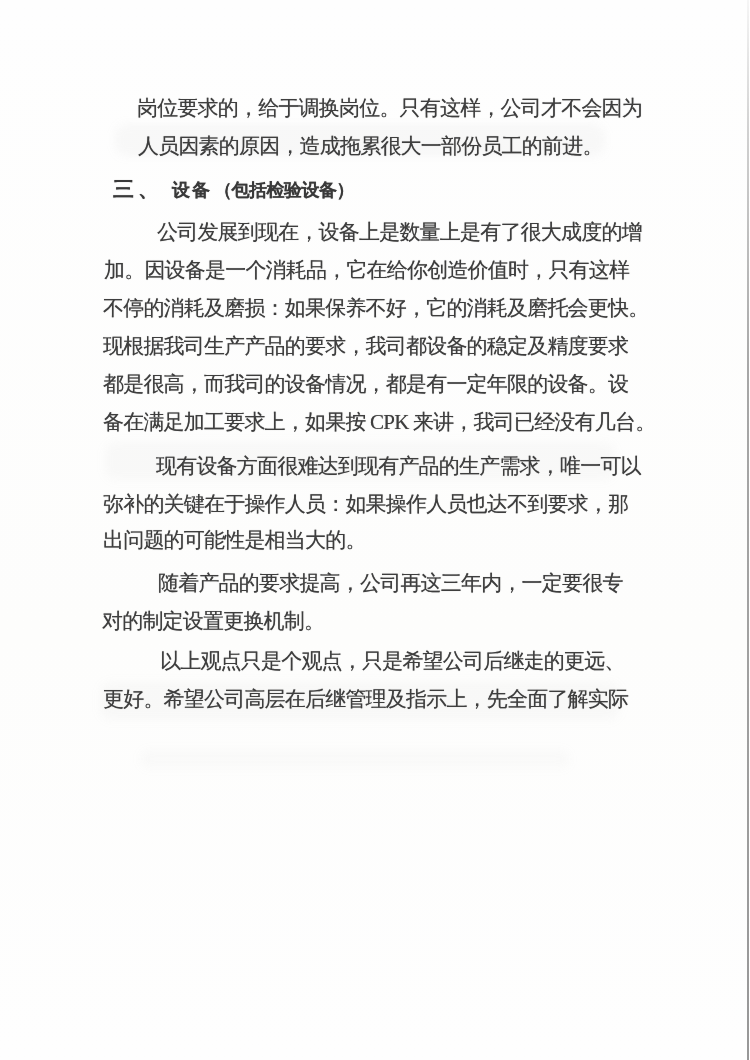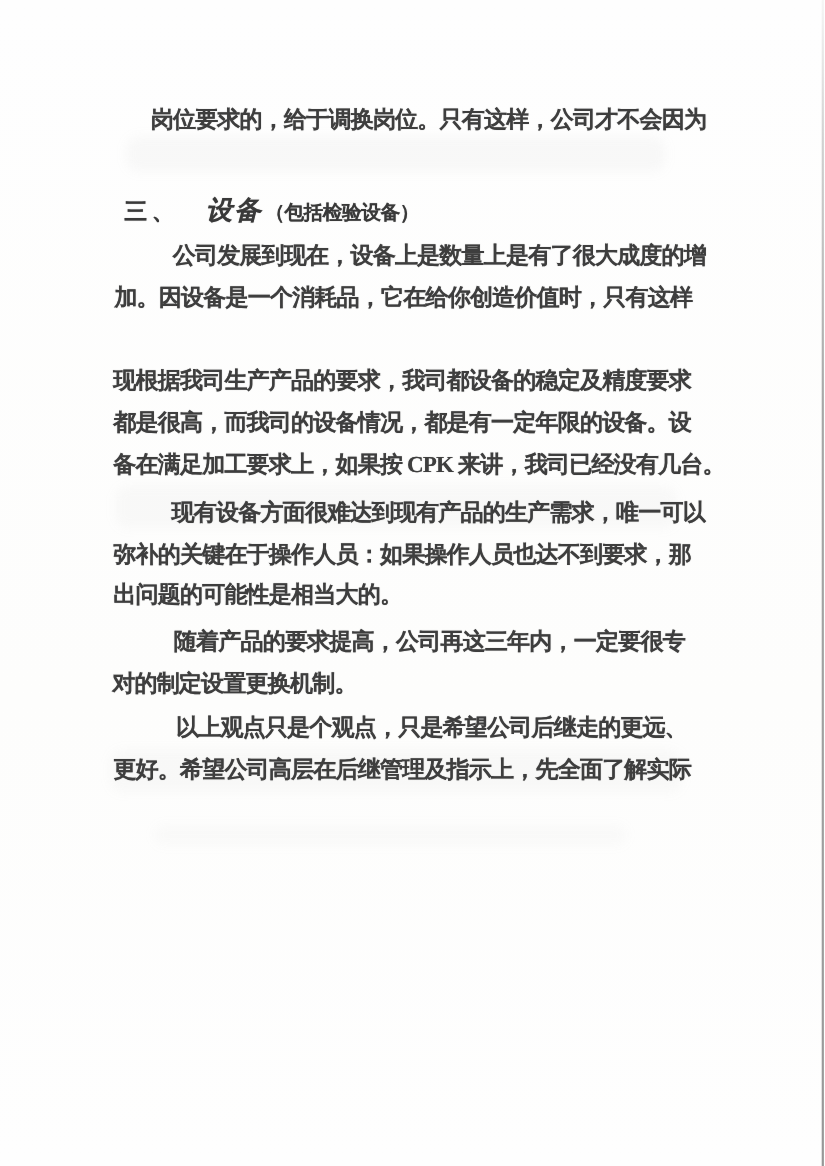--- a/index.html
+++ b/index.html
@@ -43,67 +43,68 @@
   .smudge.s2 { left: 105px; top: 442px; width: 510px; height: 38px; background: rgba(170,170,170,0.06); }
   .smudge.s3 { left: 100px; top: 682px; width: 520px; height: 38px; background: rgba(170,170,170,0.06); }
   .smudge.s4 { left: 140px; top: 750px; width: 430px; height: 18px; background: rgba(170,170,170,0.05); }
 
   .line {
     position: absolute;
     white-space: nowrap;
     font-size: 21px;
     line-height: 25px;
     letter-spacing: -0.8px;
-    font-weight: 700;
+    font-weight: 400;
     color: #3e3e3e;
     text-shadow: 0 0 0.7px rgba(55,55,55,0.65);
   }
   .heading {
     position: absolute;
     white-space: nowrap;
     color: #393939;
     text-shadow: 0 0 0.7px rgba(50,50,50,0.7);
   }
   .heading .num {
     font-size: 21px;
     font-weight: 600;
     letter-spacing: 4px;
   }
   .heading .title {
-    font-size: 24px;
+    font-size: 18px;
     font-weight: 700;
-    margin-left: 24px;
+    margin-left: 9px;
     letter-spacing: 2px;
-    font-style: italic;
   }
   .heading .note {
     font-size: 18px;
     font-weight: 700;
     margin-left: 2px;
     letter-spacing: -0.5px;
   }
 </style>
 </head>
 <body>
 
 <div class="page">
 
   <div class="smudge s1"></div>
   <div class="smudge s2"></div>
   <div class="smudge s3"></div>
   <div class="smudge s4"></div>
 
   <div class="line" style="left:137px; top:96px">岗位要求的，给于调换岗位。只有这样，公司才不会因为</div>
+  <div class="line" style="left:138px; top:134px">人员因素的原因，造成拖累很大一部份员工的前进。</div>
 
   <div class="heading" style="left:113px; top:175px">
     <span class="num">三、</span><span class="title">设备</span><span class="note">（包括检验设备）</span>
   </div>
 
   <div class="line" style="left:157px; top:220px">公司发展到现在，设备上是数量上是有了很大成度的增</div>
   <div class="line" style="left:104px; top:258px">加。因设备是一个消耗品，它在给你创造价值时，只有这样</div>
+  <div class="line" style="left:103px; top:296px">不停的消耗及磨损：如果保养不好，它的消耗及磨托会更快。</div>
   <div class="line" style="left:103px; top:334px">现根据我司生产产品的要求，我司都设备的稳定及精度要求</div>
   <div class="line" style="left:103px; top:372px">都是很高，而我司的设备情况，都是有一定年限的设备。设</div>
   <div class="line" style="left:103px; top:410px">备在满足加工要求上，如果按 CPK 来讲，我司已经没有几台。</div>
 
   <div class="line" style="left:103px; top:492px">弥补的关键在于操作人员：如果操作人员也达不到要求，那</div>
   <div class="line" style="left:156px; top:454px">现有设备方面很难达到现有产品的生产需求，唯一可以</div>
   <div class="line" style="left:103px; top:528px">出问题的可能性是相当大的。</div>
 
   <div class="line" style="left:158px; top:571px">随着产品的要求提高，公司再这三年内，一定要很专</div>
   <div class="line" style="left:160px; top:649px">以上观点只是个观点，只是希望公司后继走的更远、</div>

